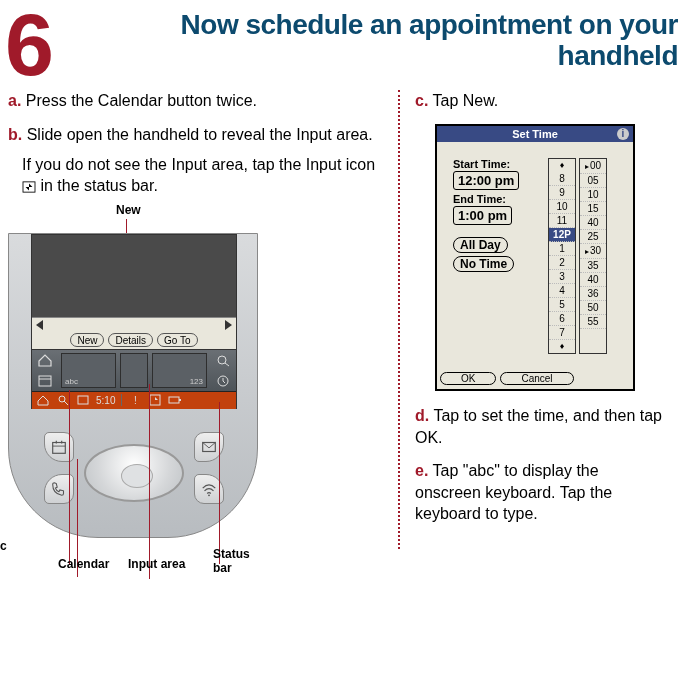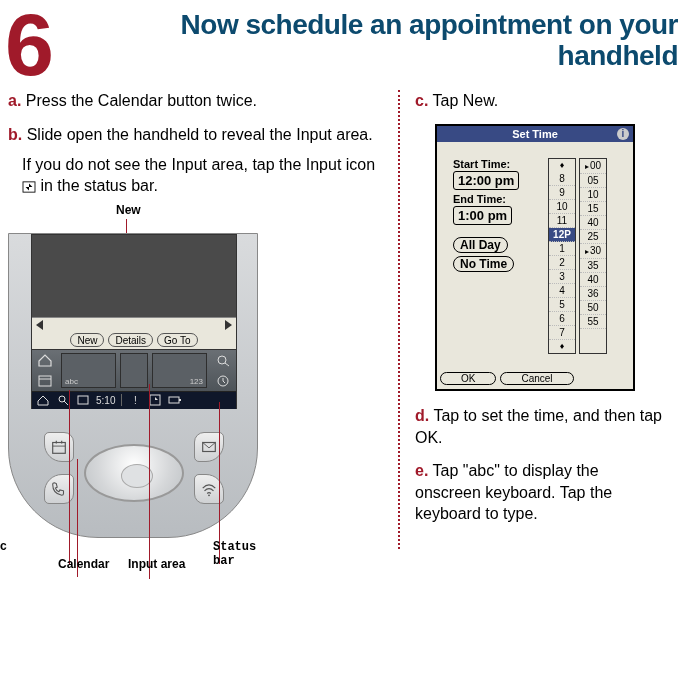--- a/index.html
+++ b/index.html
@@ -196,21 +196,21 @@
   }
   .gbox-small { flex: 0.5; }
   .gbox .corner { position: absolute; bottom: 1px; left: 3px; }
   .gbox .corner-r { left:auto; right:3px; }
   
   .status-bar {
     position: absolute;
     top: 156px; left: 0;
     width: 204px;
     height: 18px;
-    background: #0f172a;
+    background: #c2410c;
     display: flex;
     align-items: center;
     gap: 6px;
     padding: 0 4px;
     color: #ddd;
     font-size: 10px;
     border-top: 1px solid #222;
   }
   .sb-icon {
     width: 14px; height: 14px;
@@ -262,21 +262,21 @@
   .cl-stat { left: 210px; top: 168px; height: 162px; }
   .callout-label {
     position: absolute;
     font-size: 12px;
     font-weight: bold;
     font-family: Arial, sans-serif;
   }
   .lbl-abc { left: -22px; top: 330px; }
   .lbl-cal { left: 50px; top: 348px; }
   .lbl-inp { left: 120px; top: 348px; }
-  .lbl-stat { left: 205px; top: 331px; font-family: Liberation Mono, monospace; }
+  .lbl-stat { left: 205px; top: 338px; }
 
   
   .settime-dialog {
     margin: 8px 0 14px 20px;
     width: 200px;
     border: 2px solid #000;
     background: #e9e7dc;
     font-family: Arial, sans-serif;
   }
   .st-title {

